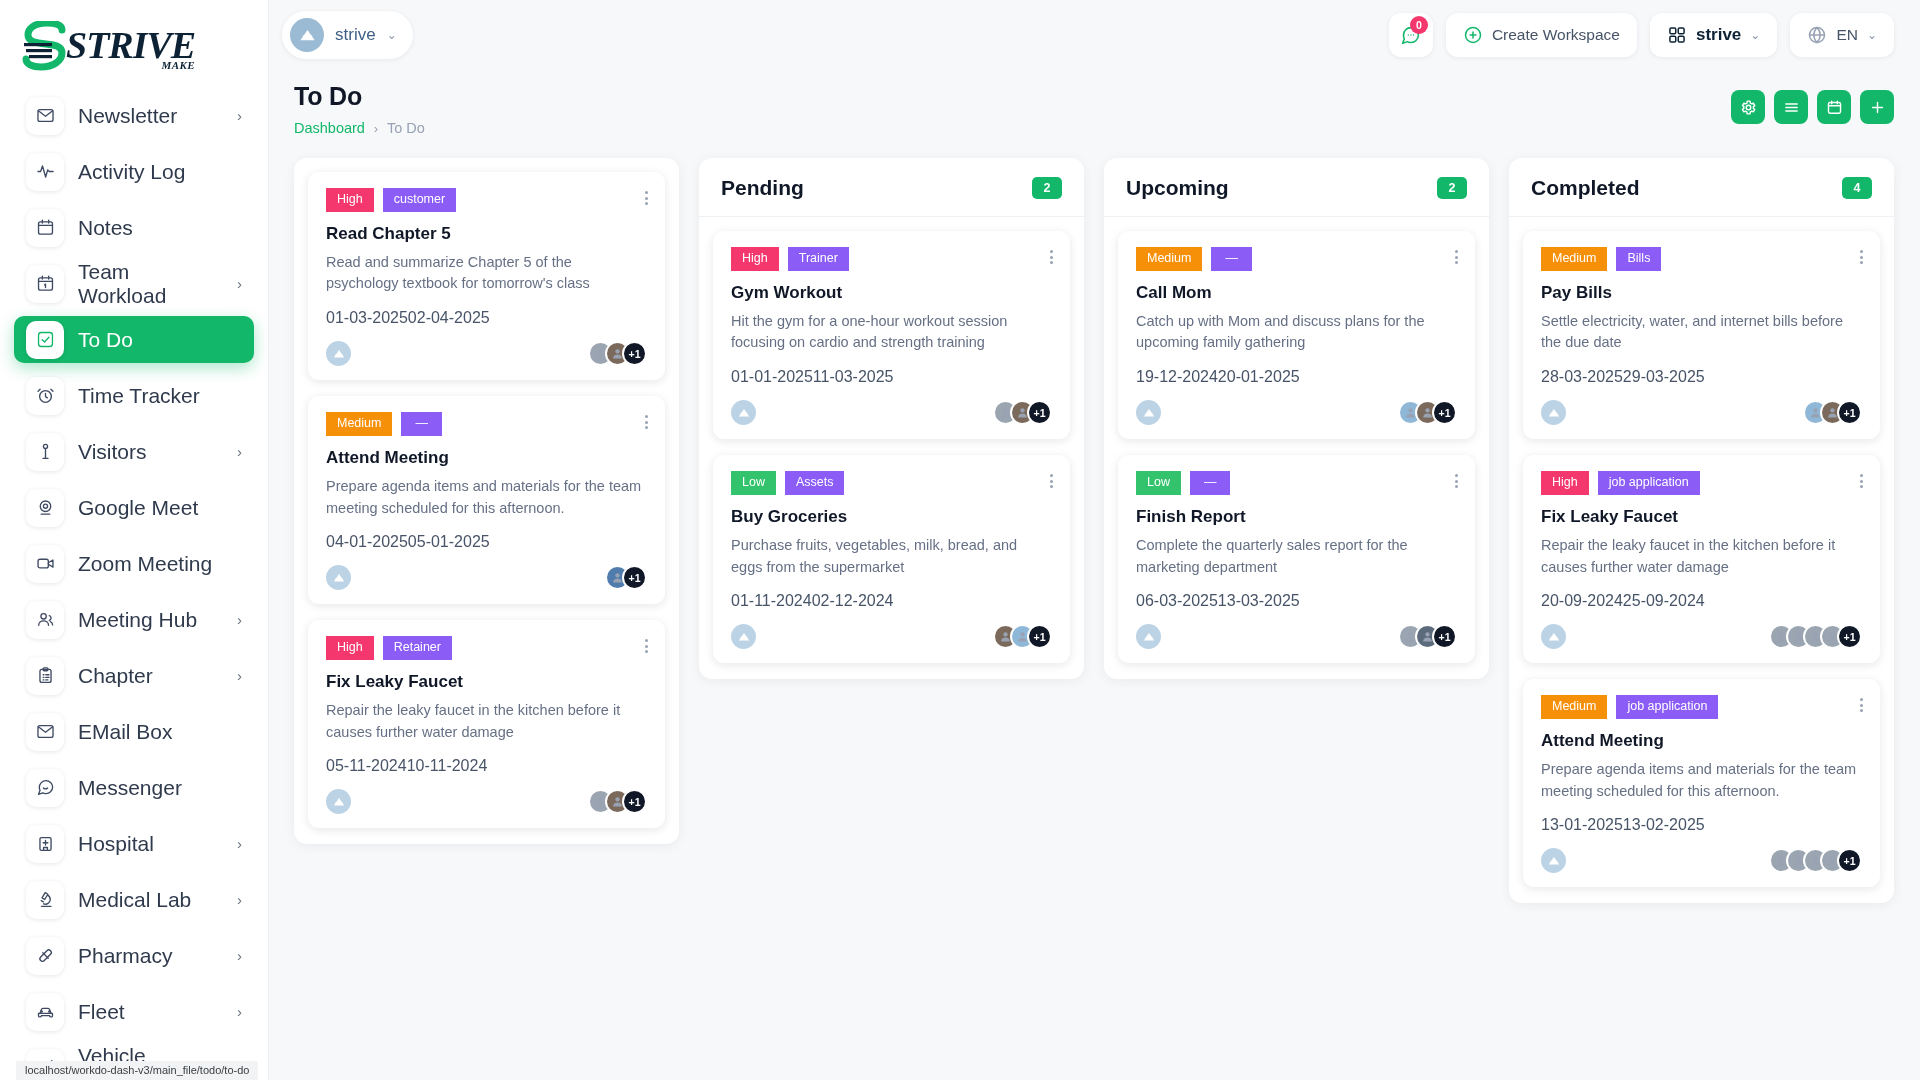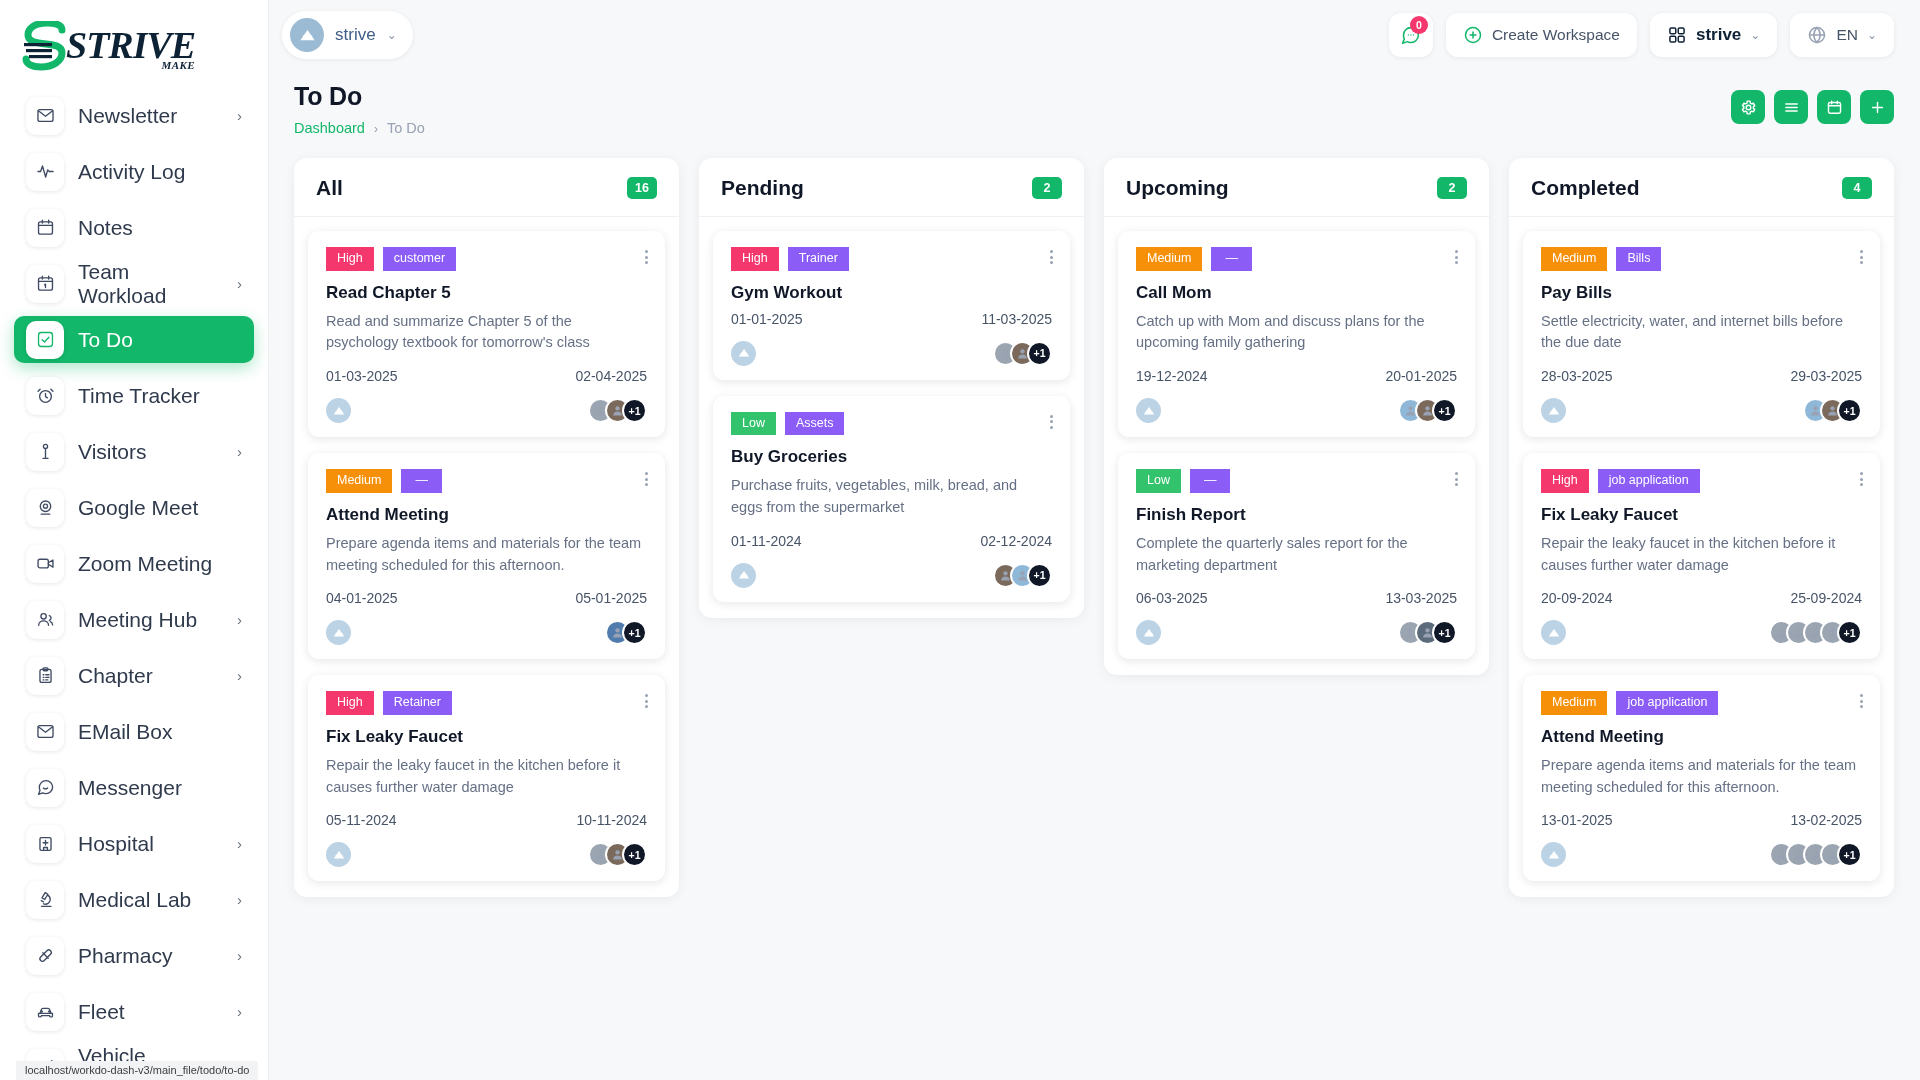--- a/index.html
+++ b/index.html
@@ -144,21 +144,21 @@
   .tag.prio-high { background: #f4376d; }
   .tag.prio-medium { background: #f79009; }
   .tag.prio-low { background: #32c36c; }
   .tag.label { background: #8b5cf6; }
   .tag.label.dash { padding: 4px 14px; }
   .card-kebab { position: absolute; top: 16px; right: 14px; cursor: pointer;
     display: flex; flex-direction: column; gap: 2.5px; align-items: center; padding: 3px; }
   .card-kebab i { width: 3px; height: 3px; background: #98a2b3; border-radius: 50%; display: block; }
   .card-title { font-size: 17px; font-weight: 700; color: #101828; margin-bottom: 8px; }
   .card-desc { font-size: 14.5px; color: #667085; line-height: 1.5; margin-bottom: 14px; }
-  .card-dates { display: flex; justify-content: space-between; font-size: 14px; color: #475467;
+  .card-dates { display: flex; font-size: 16px; color: #475467;
     margin-bottom: 14px; }
   .card-foot { display: flex; align-items: center; }
   .foot-ico {
     width: 25px; height: 25px; border-radius: 50%; background: #bcd3e6;
     display: flex; align-items: center; justify-content: center;
   }
   .foot-ico svg { width: 14px; height: 14px; fill: #ffffff; }
   .avatars { margin-left: auto; display: flex; align-items: center; }
   .av {
     width: 25px; height: 25px; border-radius: 50%; border: 2px solid #ffffff;
@@ -471,24 +471,20 @@
         <div class="sq-btn">
           <svg viewBox="0 0 24 24">
               <path d="M12 5v14M5 12h14"></path>
             </svg>
         </div>
       </div>
     </div>
 
     <div class="board" id="board-root">
         <div class="column">
-          <div class="col-head">
-            <span class="col-title">All</span>
-            <span class="col-count">16</span>
-          </div>
           <div class="col-body">
             <div class="card">
               <div class="card-kebab">
                 <i></i>
                 <i></i>
                 <i></i>
               </div>
               <div class="card-tags">
                 <span class="tag prio-high">High</span>
                 <span class="tag label">customer</span>
@@ -612,20 +608,21 @@
               <div class="card-kebab">
                 <i></i>
                 <i></i>
                 <i></i>
               </div>
               <div class="card-tags">
                 <span class="tag prio-high">High</span>
                 <span class="tag label">Trainer</span>
               </div>
               <div class="card-title">Gym Workout</div>
+              <div class="card-desc">Hit the gym for a one-hour workout session focusing on cardio and strength training</div>
               <div class="card-dates">
                 <span>01-01-2025</span>
                 <span>11-03-2025</span>
               </div>
               <div class="card-foot">
                 <span class="foot-ico">
                   <svg viewBox="0 0 24 24">
                     <path d="M3 18h18l-9-13-9 13zm2.2-1.6h13.6L12 7.2 5.2 16.4z"></path>
                     <rect x="6" y="12" width="12" height="1.3"></rect>
                     <rect x="7" y="14.4" width="10" height="1.3"></rect>

